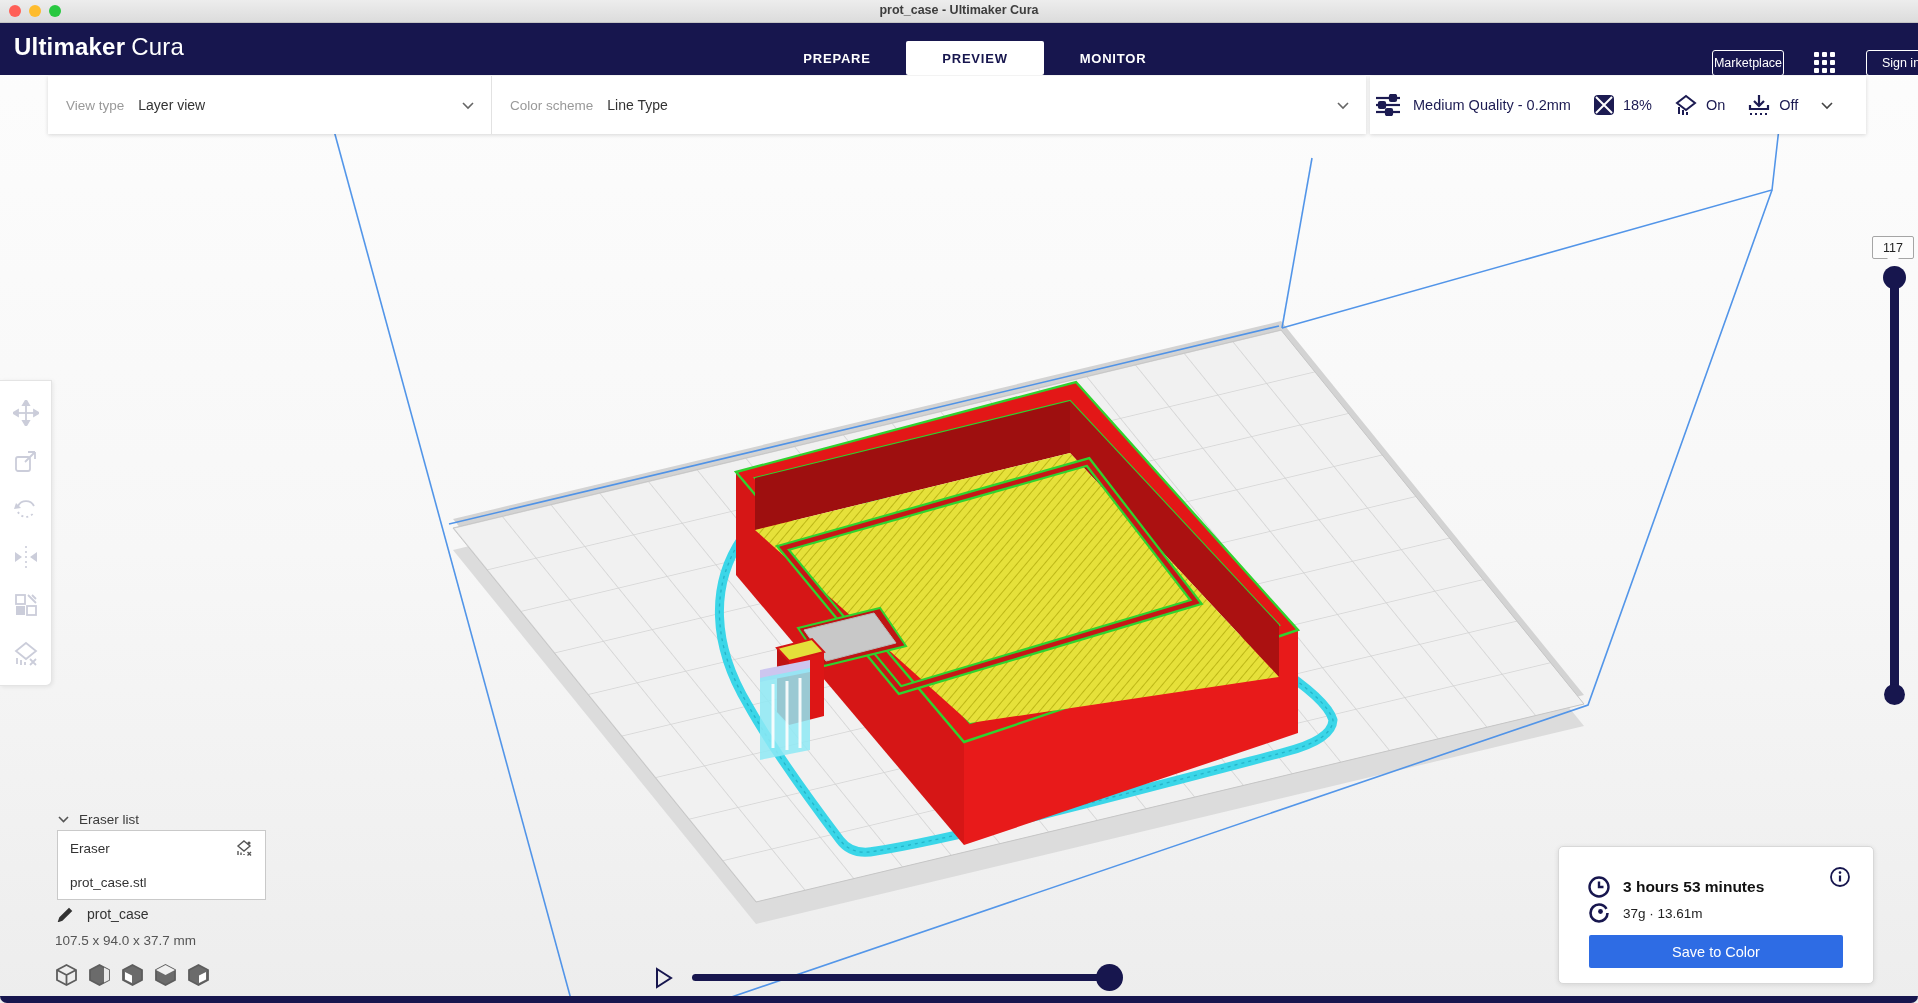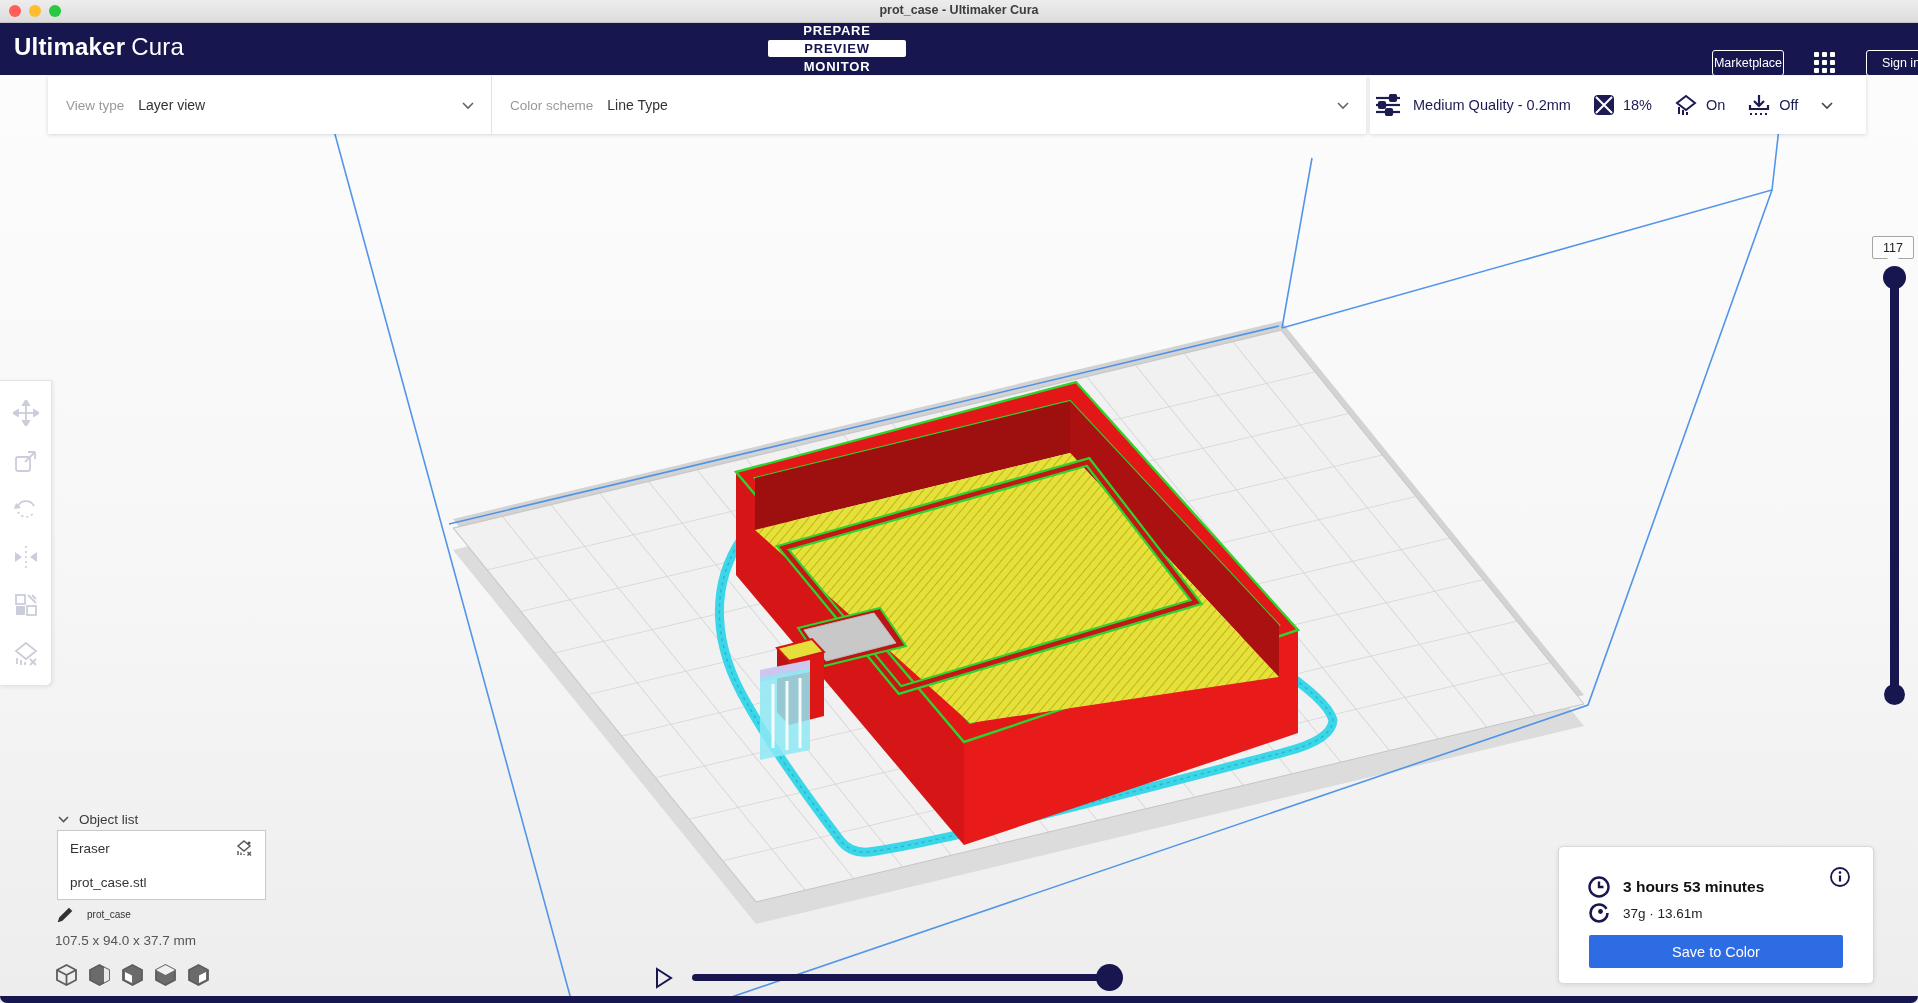--- a/index.html
+++ b/index.html
@@ -12,21 +12,21 @@
   .tl{position:absolute;top:5px;width:12px;height:12px;border-radius:50%;}
   .tl.red{left:9px;background:#ff5f57;}
   .tl.yel{left:29px;background:#febc2e;}
   .tl.grn{left:49px;background:#28c840;}
   .win-title{position:absolute;left:0;right:0;top:3px;text-align:center;
     font-size:12.5px;font-weight:700;color:#3d3d3d;}
   
   .navbar{position:absolute;left:0;top:22px;width:100%;height:53px;background:#17164e;z-index:29;}
   .logo{position:absolute;left:14px;top:11px;color:#fff;font-size:24px;letter-spacing:.2px;}
   .logo b{font-weight:700;} .logo span{font-weight:300;margin-left:6px;}
-  .tabs{position:absolute;left:768px;top:0;height:53px;display:flex;align-items:flex-end;flex-direction:column;}
+  .tabs{position:absolute;left:768px;top:0;height:53px;display:flex;align-items:flex-end;}
   .tab{min-width:118px;padding:0 10px;height:34px;display:flex;align-items:center;justify-content:center;
     color:#fff;font-size:13px;font-weight:600;letter-spacing:.8px;cursor:default;}
   .tab.active{background:#fff;color:#17164e;border-radius:2px;}
   .nav-btn{position:absolute;top:28px;height:26px;box-sizing:border-box;border:1px solid #fff;border-radius:3px;
     color:#fff;font-size:12.5px;display:flex;align-items:center;justify-content:center;padding:0 10px;}
   .mk{left:1712px;width:72px;} .si{left:1850px;width:70px;margin-left:16px;}
   .appgrid{position:absolute;left:1814px;top:30px;width:22px;height:22px;display:grid;
     grid-template-columns:repeat(3,5px);grid-template-rows:repeat(3,5px);gap:3px;}
   .appgrid i{background:#fff;border-radius:1px;}
   
@@ -47,21 +47,21 @@
     border:1px solid #e4e4e4;border-left:none;border-radius:0 0 6px 0;z-index:10;
     box-shadow:1px 1px 4px rgba(0,0,0,.08);display:flex;flex-direction:column;align-items:center;justify-content:space-around;padding:8px 0;box-sizing:border-box;}
   
   .objhead{position:absolute;left:57px;top:812px;display:flex;align-items:center;gap:9px;z-index:10;
     font-size:13.5px;color:#3a3a3a;}
   .objpanel{position:absolute;left:57px;top:830px;width:207px;height:68px;background:#fff;
     border:1px solid #c9c9c9;z-index:10;display:flex;flex-direction:column;}
   .objrow{height:34px;display:flex;align-items:center;padding:0 12px;font-size:13.5px;color:#333;}
   .objrow .ric{margin-left:auto;display:flex;}
   .objname{position:absolute;left:57px;top:906px;display:flex;align-items:center;gap:12px;z-index:10;
-    font-size:10px;color:#333;}
+    font-size:14px;color:#333;}
   .objdims{position:absolute;left:55px;top:933px;font-size:13.5px;color:#555;z-index:10;}
   .cubes{position:absolute;left:55px;top:963px;display:flex;gap:10px;z-index:10;}
   
   .play{position:absolute;left:652px;top:965px;z-index:10;}
   .ttrack{position:absolute;left:692px;top:974px;width:424px;height:7px;background:#17164e;border-radius:4px;z-index:10;}
   .tknob{position:absolute;left:1096px;top:964px;width:27px;height:27px;border-radius:50%;background:#17164e;z-index:11;}
   
   .ltip{position:absolute;left:1872px;top:236px;width:42px;height:23px;background:#fcfcfc;border:1px solid #a5a5a5;
     box-sizing:border-box;z-index:12;font-size:12.5px;color:#222;display:flex;align-items:center;justify-content:center;border-radius:2px;}
   .ltip:after{content:"";position:absolute;left:14px;bottom:-6px;border:6px solid transparent;border-top-color:#fcfcfc;border-bottom:none;}
@@ -305,21 +305,21 @@
           <line x1="8" y1="20" x2="8" y2="25"></line>
           <line x1="12" y1="22" x2="12" y2="25"></line>
       </g>
     </svg>
   </div>
 
   <div class="objhead">
     <svg width="13" height="9">
       <polyline points="2,2 6.5,6.5 11,2" fill="none" stroke="#555" stroke-width="1.6"></polyline>
     </svg>
-    <span>Object list</span>
+    <span>Eraser list</span>
   </div>
   <div class="objpanel">
     <div class="objrow">
       <span>Eraser</span>
       <span class="ric">
         <svg width="18" height="18">
           <g stroke="#555" stroke-width="1.4" fill="none">
             <path d="M9,2 L15,7 L9,12 L3,7 Z"></path>
             <circle cx="14" cy="4" r="1.6" fill="#555" stroke="none"></circle>
             <path d="M12.5,13 L16,16.5 M16,13 L12.5,16.5"></path>

